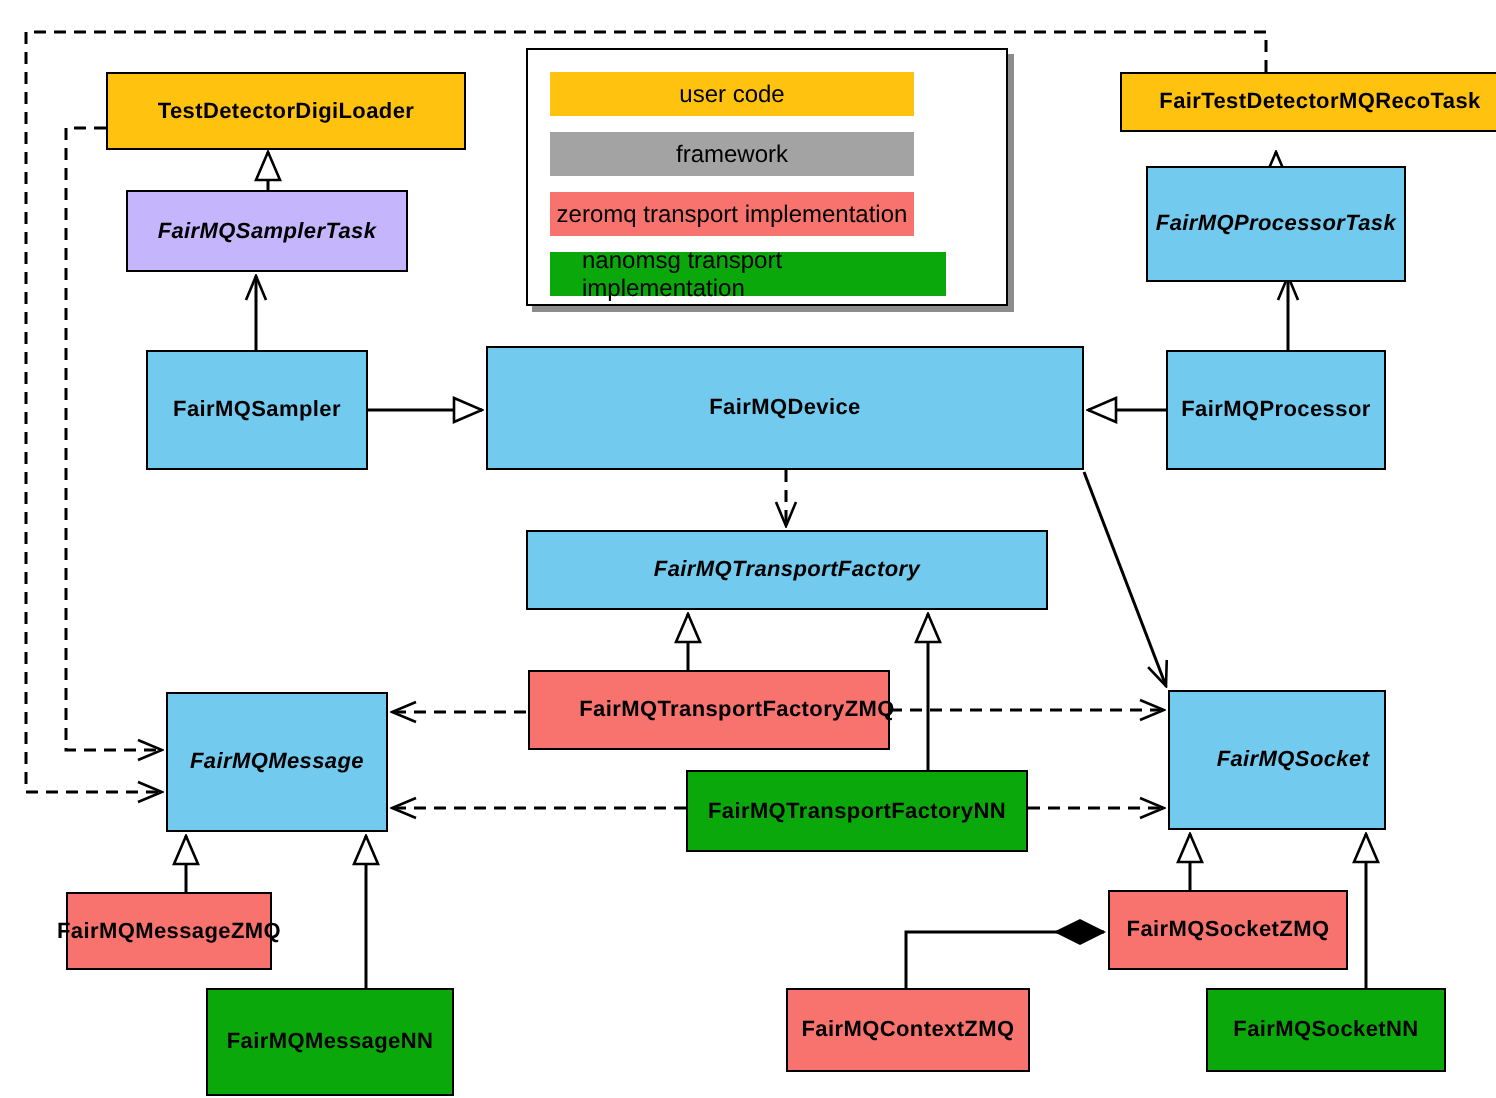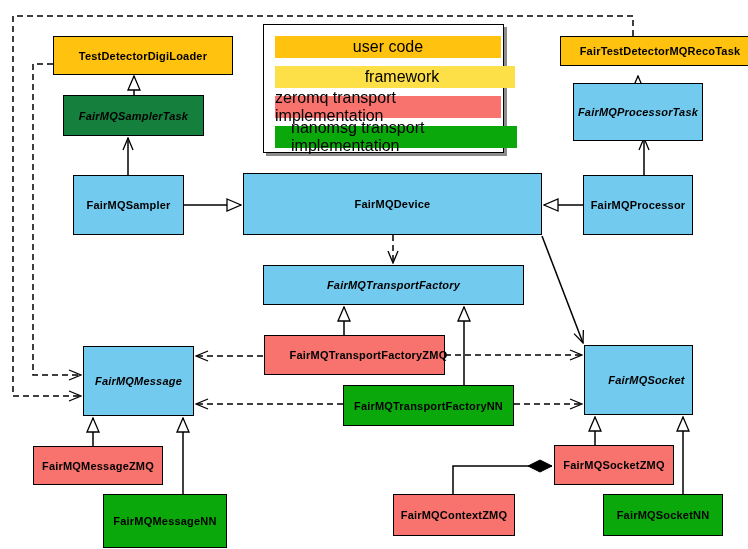--- a/index.html
+++ b/index.html
@@ -39,26 +39,26 @@
     left: 263px; top: 24px;
     width: 241px; height: 129px;
     background: #fff;
     border: 1.5px solid #000;
     box-sizing: border-box;
     box-shadow: 3px 3px 0 #8c8c8c;
   }
   .legend-bar {
     position: absolute;
     left: 11px;
-    width: 226px;
+    width: 182px;
     height: 22px;
     display: flex;
     align-items: center;
     justify-content: center;
-    font-size: 16px;
+    font-size: 12px;
     color: #000;
   }
   .lb0 { top: 11px; }
   .lb1 { top: 41px; }
   .lb2 { top: 71px; }
   .lb3 { top: 101px; padding-left: 16px; }
   .edge { stroke: #000; stroke-width: 1.5; fill: none; }
   .edge.dashed { stroke-dasharray: 6,4; }
 </style>
 </head>
@@ -100,50 +100,50 @@
     <line class="edge dashed" x1="263" y1="356" x2="196" y2="356" marker-end="url(#vee)"></line>
     <line class="edge dashed" x1="445" y1="355" x2="582" y2="355" marker-end="url(#vee)"></line>
     <line class="edge dashed" x1="343" y1="404" x2="196" y2="404" marker-end="url(#vee)"></line>
     <line class="edge dashed" x1="514" y1="404" x2="582" y2="404" marker-end="url(#vee)"></line>
 
     <path class="edge" d="M453,495 L453,466 L552,466" marker-end="url(#diamond)"></path>
   </svg>
 
   <div class="legend-box">
     <div class="legend-bar lb0" style="background: rgb(255, 194, 14);">user code</div>
-    <div class="legend-bar lb1" style="background: #fde047; padding-left: 14px;">framework</div>
+    <div class="legend-bar lb1" style="background: #a3a3a3;">framework</div>
     <div class="legend-bar lb2" style="background: rgb(248, 115, 110);">zeromq transport implementation</div>
     <div class="legend-bar lb3" style="background: rgb(11, 168, 11);">nanomsg transport implementation</div>
   </div>
 
   <div class="node" style="left: 53px; top: 36px; width: 180px; height: 39px; background: rgb(255, 194, 14);">TestDetectorDigiLoader</div>
 
   <div class="node" style="left: 560px; top: 36px; width: 200px; height: 30px; background: rgb(255, 194, 14);">FairTestDetectorMQRecoTask</div>
 
-  <div class="node abstract" style="left: 63px; top: 95px; width: 141px; height: 41px; background: #15803d;">FairMQSamplerTask</div>
+  <div class="node abstract" style="left: 63px; top: 95px; width: 141px; height: 41px; background: #c4b5fd;">FairMQSamplerTask</div>
 
   <div class="node abstract" style="left: 573px; top: 83px; width: 130px; height: 58px; background: rgb(114, 202, 239);">FairMQProcessorTask</div>
 
   <div class="node" style="left: 73px; top: 175px; width: 111px; height: 60px; background: rgb(114, 202, 239);">FairMQSampler</div>
 
   <div class="node" style="left: 243px; top: 173px; width: 299px; height: 62px; background: rgb(114, 202, 239);">FairMQDevice</div>
 
   <div class="node" style="left: 583px; top: 175px; width: 110px; height: 60px; background: rgb(114, 202, 239);">FairMQProcessor</div>
 
   <div class="node abstract" style="left: 263px; top: 265px; width: 261px; height: 40px; background: rgb(114, 202, 239);">FairMQTransportFactory</div>
 
   <div class="node" style="left: 264px; top: 335px; width: 181px; height: 40px; background: rgb(248, 115, 110); padding-left: 28px;">FairMQTransportFactoryZMQ</div>
 
   <div class="node" style="left: 343px; top: 385px; width: 171px; height: 41px; background: rgb(11, 168, 11);">FairMQTransportFactoryNN</div>
 
   <div class="node abstract" style="left: 83px; top: 346px; width: 111px; height: 70px; background: rgb(114, 202, 239);">FairMQMessage</div>
 
   <div class="node abstract" style="left: 584px; top: 345px; width: 109px; height: 70px; background: rgb(114, 202, 239); padding-left: 16px;">FairMQSocket</div>
 
-  <div class="node" style="left: 33px; top: 446px; width: 130px; height: 39px; background: rgb(248, 115, 110);">FairMQMessageZMQ</div>
+  <div class="node" style="left: 33px; top: 446px; width: 103px; height: 39px; background: rgb(248, 115, 110);">FairMQMessageZMQ</div>
 
   <div class="node" style="left: 103px; top: 494px; width: 124px; height: 54px; background: rgb(11, 168, 11);">FairMQMessageNN</div>
 
   <div class="node" style="left: 393px; top: 494px; width: 122px; height: 42px; background: rgb(248, 115, 110);">FairMQContextZMQ</div>
 
   <div class="node" style="left: 554px; top: 445px; width: 120px; height: 40px; background: rgb(248, 115, 110);">FairMQSocketZMQ</div>
 
   <div class="node" style="left: 603px; top: 494px; width: 120px; height: 42px; background: rgb(11, 168, 11);">FairMQSocketNN</div>
 
 </div>

